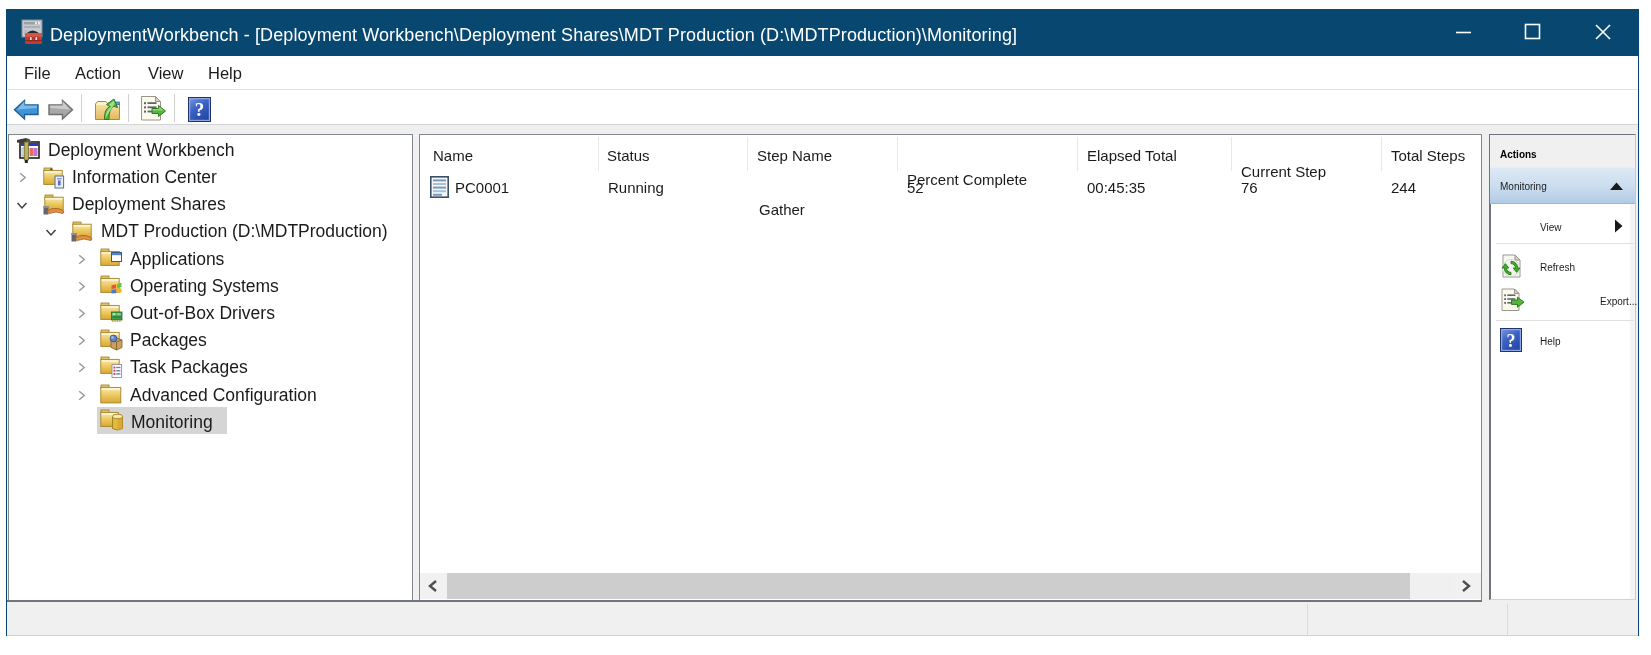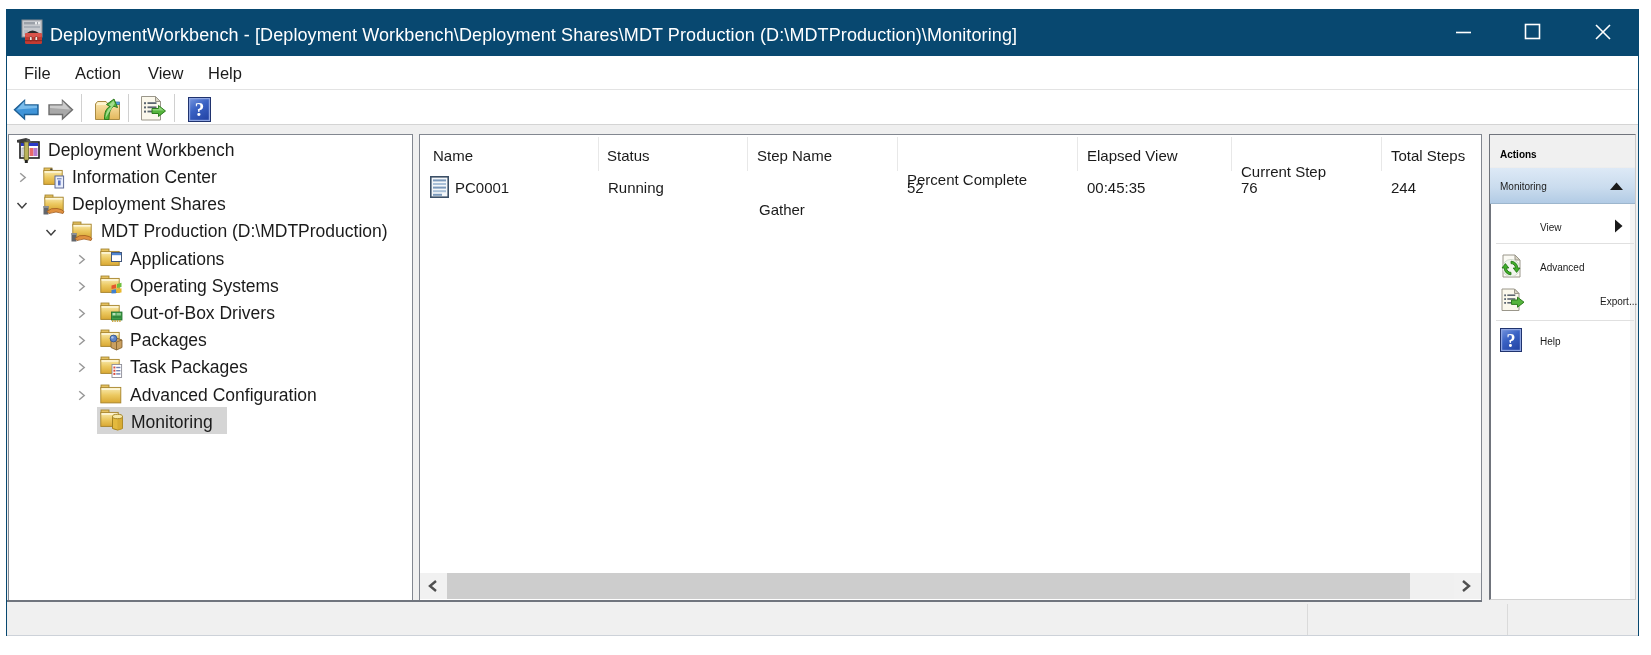--- a/index.html
+++ b/index.html
@@ -112,21 +112,21 @@
 <div class="abs" style="left:747px;top:137px;width:1px;height:34px;background:#e8e8e8;"></div>
 <div class="abs" style="left:897px;top:137px;width:1px;height:34px;background:#e8e8e8;"></div>
 <div class="abs" style="left:1077px;top:137px;width:1px;height:34px;background:#e8e8e8;"></div>
 <div class="abs" style="left:1231px;top:137px;width:1px;height:34px;background:#e8e8e8;"></div>
 <div class="abs" style="left:1381px;top:137px;width:1px;height:34px;background:#e8e8e8;"></div>
 
 <div class="txt lst" style="left:433px;top:146px;">Name</div>
 <div class="txt lst" style="left:607px;top:146px;">Status</div>
 <div class="txt lst" style="left:757px;top:146px;">Step Name</div>
 <div class="txt lst" style="left:907px;top:146px;margin-top:24px;">Percent Complete</div>
-<div class="txt lst" style="left:1087px;top:146px;">Elapsed View</div>
+<div class="txt lst" style="left:1087px;top:146px;">Elapsed Total</div>
 <div class="txt lst" style="left:1241px;top:162px;">Current Step</div>
 <div class="txt lst" style="left:1391px;top:146px;">Total Steps</div>
 
 <svg class="abs" style="left:430px;top:176px;" width="19" height="22" viewBox="0 0 19 22">
   <rect x="0.8" y="0.8" width="17.4" height="20.4" fill="#f4f7fa" stroke="#3b4f66" stroke-width="1.6"></rect>
   <rect x="3" y="3.4" width="13" height="2" fill="#7b99bb"></rect>
   <rect x="3" y="7" width="13" height="2" fill="#a9c0d8"></rect>
   <rect x="3" y="10.6" width="13" height="2" fill="#7b99bb"></rect>
   <rect x="3" y="14.2" width="13" height="2" fill="#a9c0d8"></rect>
   <rect x="3" y="17.8" width="9" height="2" fill="#7b99bb"></rect>
@@ -167,21 +167,21 @@
 
 <svg class="abs" style="left:1500px;top:254px;" width="24" height="24" viewBox="0 0 24 24">
   <path d="M3 1 L15 1 L20 6 L20 23 L3 23 Z" fill="#fbfaf4" stroke="#9a968a" stroke-width="1"></path>
   <path d="M15 1 L15 6 L20 6 Z" fill="#d8d4c4" stroke="#9a968a" stroke-width="1"></path>
   <circle cx="11" cy="14" r="8.6" fill="#f2f6ef" stroke="#c3cfc0" stroke-width="0.7"></circle>
   <g transform="translate(11,14)">
     <path d="M0 -6.8 A 6.8 6.8 0 0 1 6.8 0 L9 0 L5.6 4.4 L2.2 0 L4.4 0 A 4.4 4.4 0 0 0 0 -4.4 Z" fill="#3fae2a" stroke="#1e6f10" stroke-width="0.8"></path>
     <path d="M0 6.8 A 6.8 6.8 0 0 1 -6.8 0 L-9 0 L-5.6 -4.4 L-2.2 0 L-4.4 0 A 4.4 4.4 0 0 0 0 4.4 Z" fill="#3fae2a" stroke="#1e6f10" stroke-width="0.8"></path>
   </g>
 </svg>
-<div class="txt act" style="left:1540px;top:259px;">Advanced</div>
+<div class="txt act" style="left:1540px;top:259px;">Refresh</div>
 
 <svg class="abs" style="left:1500px;top:288px;" width="26" height="24" viewBox="0 0 26 24">
   <path d="M2 1 L14.5 1 L19 5.5 L19 22.5 L2 22.5 Z" fill="#fbf8ec" stroke="#9a968a" stroke-width="1"></path>
   <path d="M14.5 1 L14.5 5.5 L19 5.5 Z" fill="#d8d4c4" stroke="#9a968a" stroke-width="1"></path>
   <rect x="4.2" y="6.4" width="1.8" height="1.8" fill="#5d6670"></rect>
   <rect x="7.3" y="6.4" width="8" height="1.6" fill="#5d6670"></rect>
   <rect x="4.2" y="10.2" width="1.8" height="1.8" fill="#5d6670"></rect>
   <rect x="7.3" y="10.2" width="8" height="1.6" fill="#5d6670"></rect>
   <rect x="4.2" y="14" width="1.8" height="1.8" fill="#5d6670"></rect>
   <rect x="7.3" y="14" width="5" height="1.6" fill="#5d6670"></rect>

